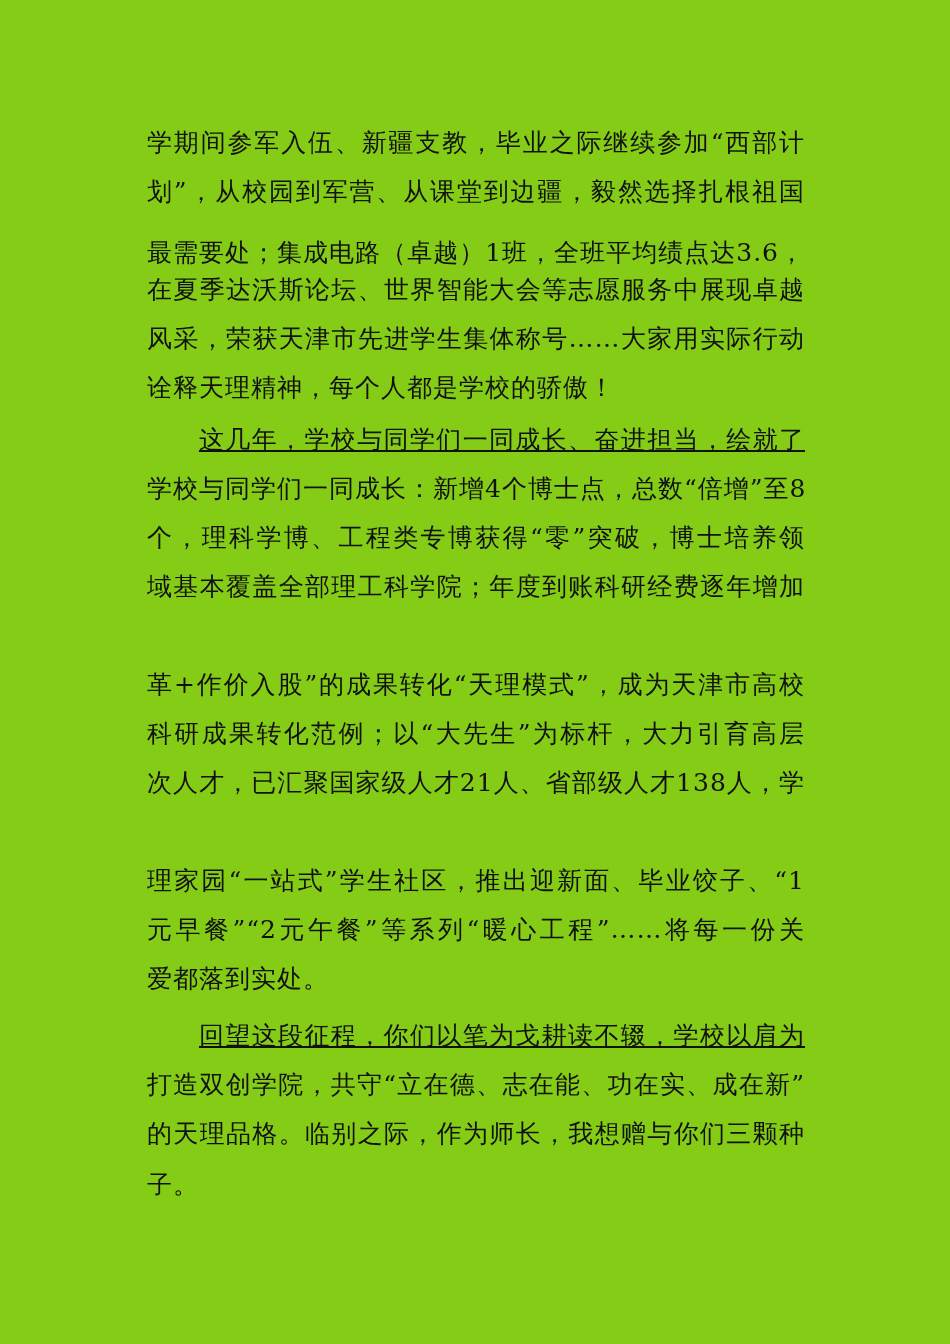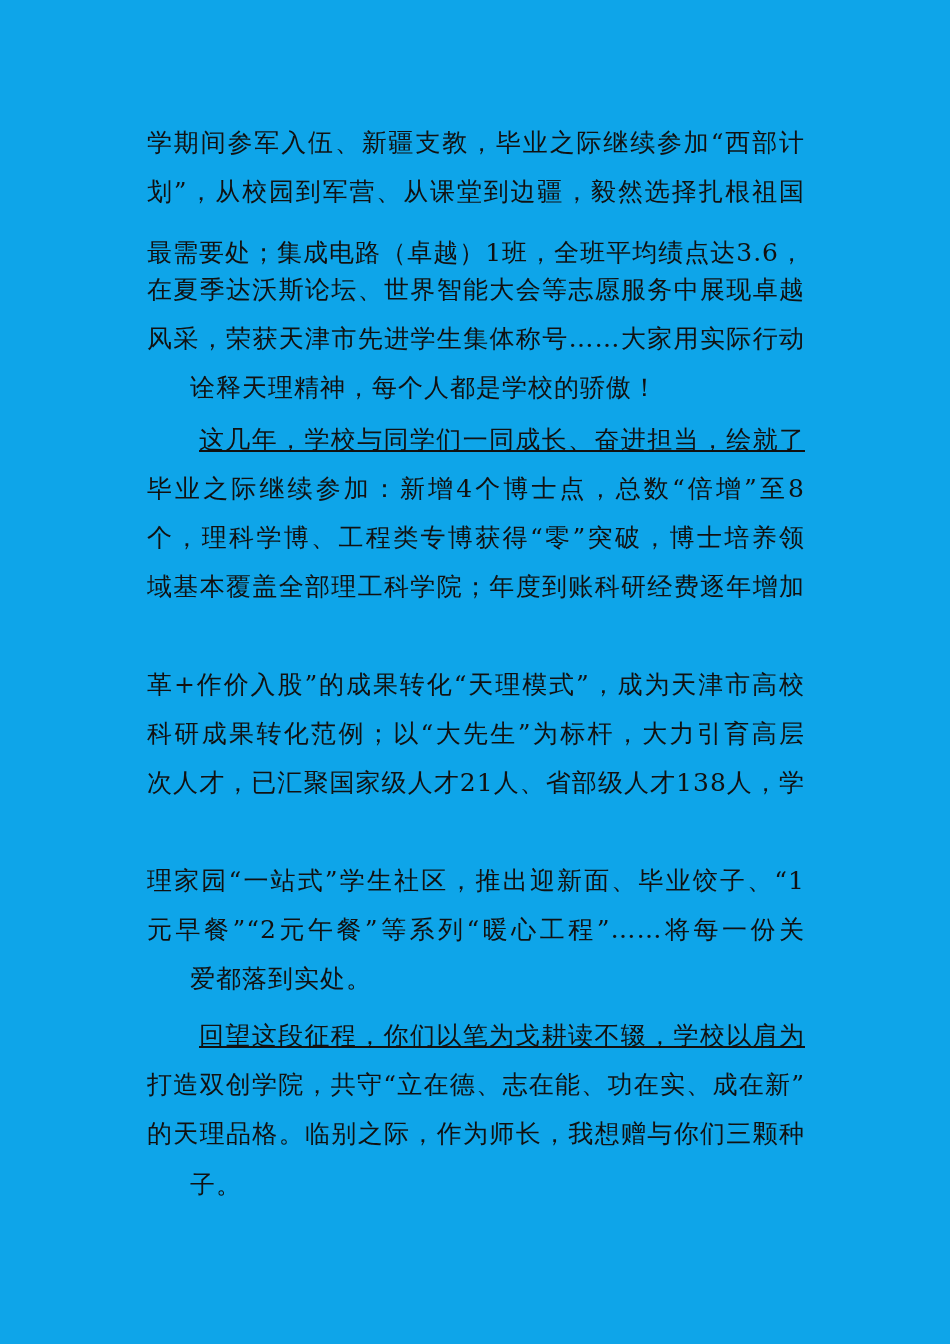--- a/index.html
+++ b/index.html
@@ -1,48 +1,48 @@
 <!DOCTYPE html>
 <html><head>
 <meta charset="utf-8">
 <style>
   html, body { margin: 0; padding: 0; background: #ffffff; }
   body { width: 950px; height: 1344px; position: relative; overflow: hidden; }
-  .page { position: absolute; left: 0; top: 0; width: 950px; height: 1344px; background: #0ea5e9; }
+  .page { position: absolute; left: 0; top: 0; width: 950px; height: 1344px; background: #84cc16; }
   .line {
     position: absolute;
     left: 147px;
     width: 658px;
     height: 34px;
     line-height: 34px;
     font-family: "DejaVu Serif", "Liberation Serif", serif;
     font-size: 25px;
     color: #111;
     white-space: nowrap;
     text-align: justify;
     text-align-last: justify;
     letter-spacing: 1px;
   }
   .line.indent { left: 199px; width: 606px; text-decoration: underline; }
-  .line.last { text-align-last: left; margin-left: 43px; }
+  .line.last { text-align-last: left; }
 </style>
 </head>
 <body>
 
 <div class="page">
 
   <div class="line" style="top:126px">学期间参军入伍、新疆支教，毕业之际继续参加“西部计</div>
   <div class="line" style="top:175px">划”，从校园到军营、从课堂到边疆，毅然选择扎根祖国</div>
   <div class="line" style="top:236px">最需要处；集成电路（卓越）1班，全班平均绩点达3.6，</div>
   <div class="line" style="top:273px">在夏季达沃斯论坛、世界智能大会等志愿服务中展现卓越</div>
   <div class="line" style="top:322px">风采，荣获天津市先进学生集体称号……大家用实际行动</div>
   <div class="line last" style="top:371px">诠释天理精神，每个人都是学校的骄傲！</div>
 
   <div class="line indent" style="top:423px">这几年，学校与同学们一同成长、奋进担当，绘就了</div>
-  <div class="line" style="top:472px">毕业之际继续参加：新增4个博士点，总数“倍增”至8</div>
+  <div class="line" style="top:472px">学校与同学们一同成长：新增4个博士点，总数“倍增”至8</div>
   <div class="line" style="top:570px">域基本覆盖全部理工科学院；年度到账科研经费逐年增加</div>
   <div class="line" style="top:521px">个，理科学博、工程类专博获得“零”突破，博士培养领</div>
   <div class="line" style="top:668px">革+作价入股”的成果转化“天理模式”，成为天津市高校</div>
   <div class="line" style="top:717px">科研成果转化范例；以“大先生”为标杆，大力引育高层</div>
   <div class="line" style="top:766px">次人才，已汇聚国家级人才21人、省部级人才138人，学</div>
   <div class="line" style="top:864px">理家园“一站式”学生社区，推出迎新面、毕业饺子、“1</div>
   <div class="line" style="top:913px">元早餐”“2元午餐”等系列“暖心工程”……将每一份关</div>
   <div class="line last" style="top:962px">爱都落到实处。</div>
 
   <div class="line indent" style="top:1019px">回望这段征程，你们以笔为戈耕读不辍，学校以肩为</div>

